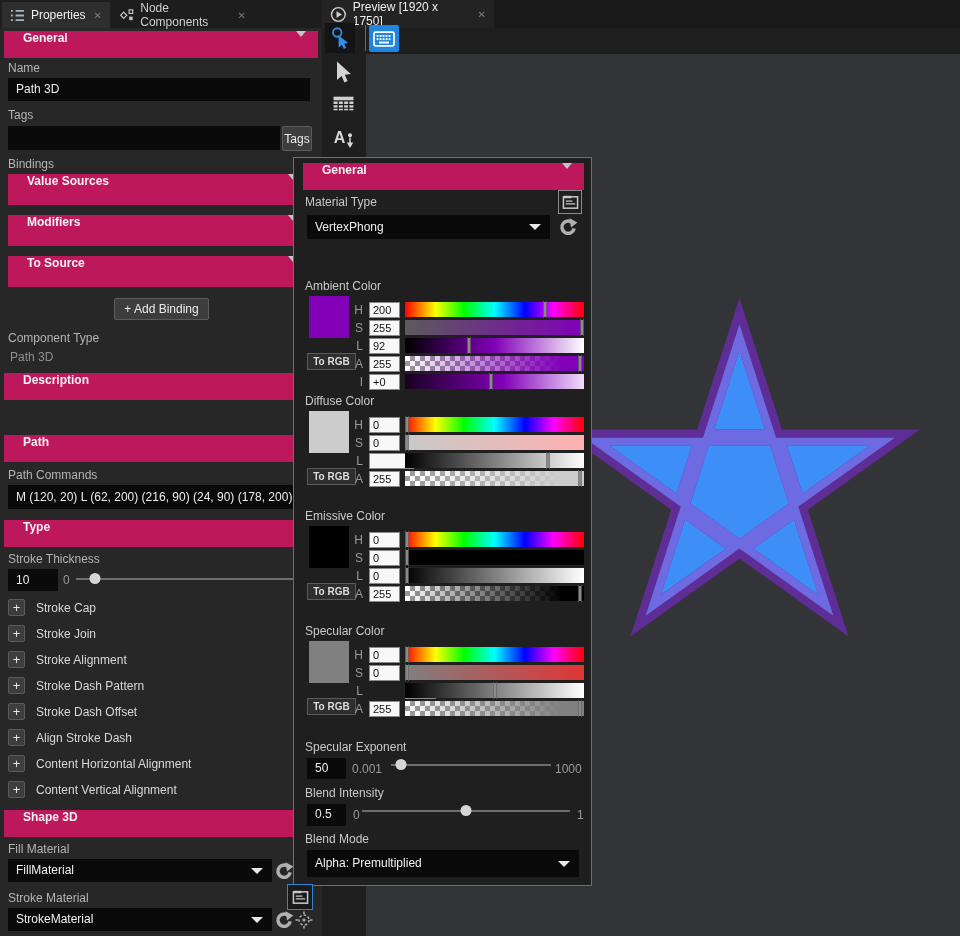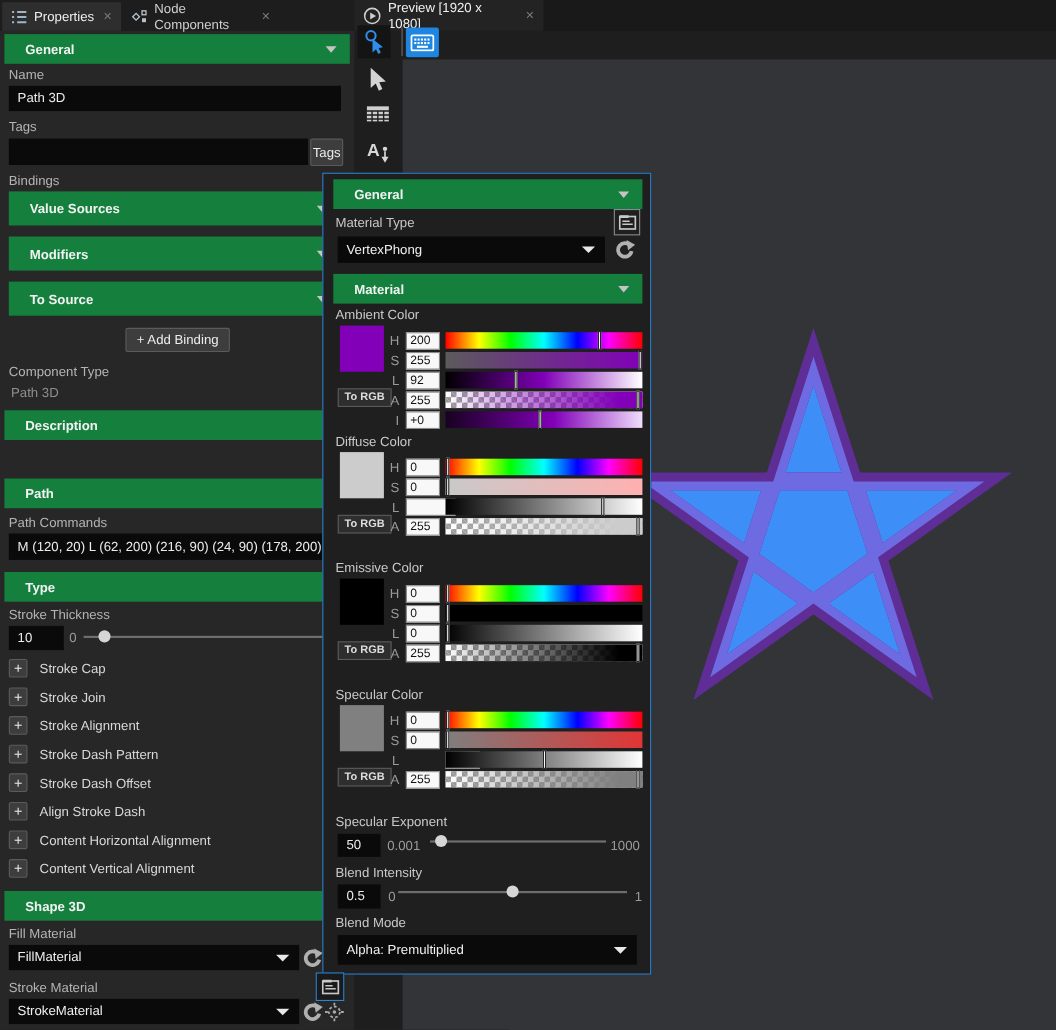--- a/index.html
+++ b/index.html
@@ -4,21 +4,21 @@
 <style>
   *{margin:0;padding:0;box-sizing:border-box}
   html,body{width:960px;height:936px;overflow:hidden;background:#262626;
     font-family:"Liberation Sans","DejaVu Sans",sans-serif;color:#d8d8d8;font-size:12px}
   
   #left-panel{position:absolute;left:0;top:0;width:322px;height:936px;background:#272727;z-index:1}
   .tabbar{position:absolute;left:0;top:0;right:0;height:28px;background:#1d1d1d}
   .tab{position:absolute;top:2px;height:26px;display:flex;align-items:center;gap:6px;padding:0 8px;color:#cfcfcf}
   .tab.active{background:#2e2e2e;color:#efefef}
   .tab .x{color:#7a7a7a;font-size:10px;margin-left:2px}
-  .hdr{position:absolute;background:#15803d;height:27px;display:flex;align-items:center;
+  .hdr{position:absolute;background:#be185d;height:27px;display:flex;align-items:flex-start;
        font-weight:bold;color:#f2f2f2;padding:0 12px 0 19px}
   .hdr .sp{flex:1}
   .chev{width:0;height:0;border-left:5px solid transparent;border-right:5px solid transparent;border-top:6px solid #c4c4c4}
   .lbl{position:absolute;color:#b4b4b4;height:16px;line-height:16px;white-space:nowrap}
   .inp{position:absolute;background:#0a0a0a;color:#ececec;line-height:23px;padding-left:8px;
        overflow:hidden;white-space:nowrap}
   .btn{position:absolute;background:#3d3d3d;border:1px solid #5b5b5b;border-radius:2px;color:#ececec;
        display:flex;align-items:center;justify-content:center}
   .plusbtn{position:absolute;width:17px;height:17px;background:#3d3d3d;border:1px solid #5b5b5b;border-radius:2px;
        color:#e8e8e8;display:flex;align-items:center;justify-content:center;font-size:13px;line-height:13px}
@@ -209,21 +209,21 @@
     </svg>
 </div>
 
 <div id="preview">
   <div class="tabbar">
     <div class="tab active" style="left:0;top:0;height:28px;width:172px;background:#232323">
       <svg width="17" height="17" viewBox="0 0 18 18">
           <circle cx="9" cy="9" r="7.4" fill="none" stroke="#cfcfcf" stroke-width="1.5"></circle>
           <path d="M7 5.6 L12.8 9 L7 12.4 Z" fill="#cfcfcf"></path>
         </svg>
-      <span>Preview [1920 x 1080]</span>
+      <span>Preview [1920 x 1750]</span>
       <span class="x">✕</span>
     </div>
   </div>
 
   <div id="canvas"></div>
 
   <div class="toolbox" style="left:3px;top:23px;width:30px;height:30px;background:#141414">
     <svg width="22" height="24" viewBox="0 0 24 26">
       <circle cx="9" cy="7" r="4.6" fill="none" stroke="#2f8fe8" stroke-width="2"></circle>
       <path d="M10.5 10 L10.5 23.5 L14 20.4 L16.2 25 L18.8 23.6 L16.5 19.2 L20.9 18.4 Z" fill="#2f8fe8"></path>
@@ -296,25 +296,20 @@
   </div>
   <div class="dd" style="left:13px;top:57px;width:243px;height:24px;line-height:24px">
     <span>VertexPhong</span>
     <span class="dchev"></span>
   </div>
   <svg class="icon22" style="left:263px;top:58px" viewBox="0 0 22 22">
       <path d="M16.2 7.6 A6.2 6.2 0 1 0 17.2 12.4" fill="none" stroke="#b0b0b0" stroke-width="3.4"></path>
       <path d="M12.6 2.2 L20.4 6.4 L14 11.6 Z" fill="#b0b0b0"></path>
     </svg>
 
-  <div class="hdr" style="top:91px">
-    <span>Material</span>
-      <span class="sp"></span>
-    <span class="chev"></span>
-  </div>
 
   <div class="clabel" style="left:11px;top:121px">Ambient Color</div>
   <div class="swatch" style="left: 15px; top: 138px; background: rgb(129, 0, 184);"></div>
   <div class="torgb" style="left:13px;top:195px">To RGB</div>
   <div class="cletter" style="left:55px;top:144px">H</div>
   <input class="cinput" style="left: 75px; top: 144px;" value="200">
   <div class="cslider grad-hue" style="left:111px;top:144px">
       <div class="cmarker" style="left: 78%;"></div>
     </div>
   <div class="cletter" style="left:55px;top:162px">S</div>

